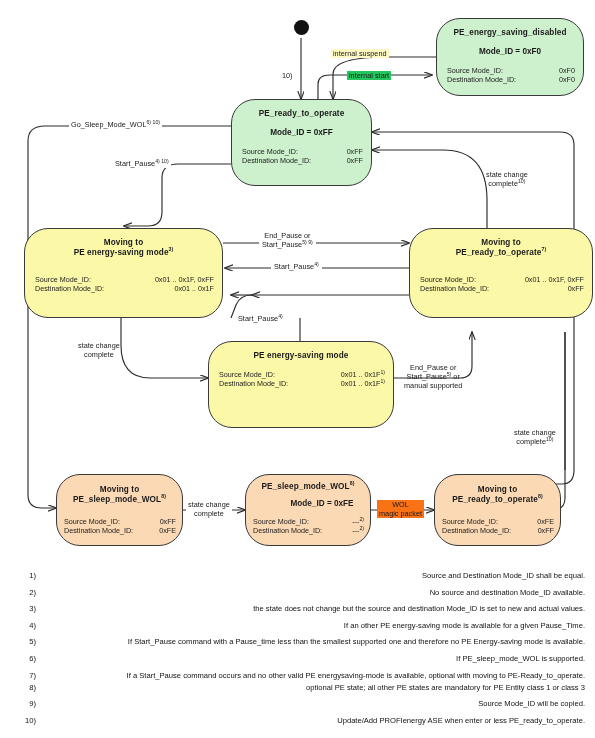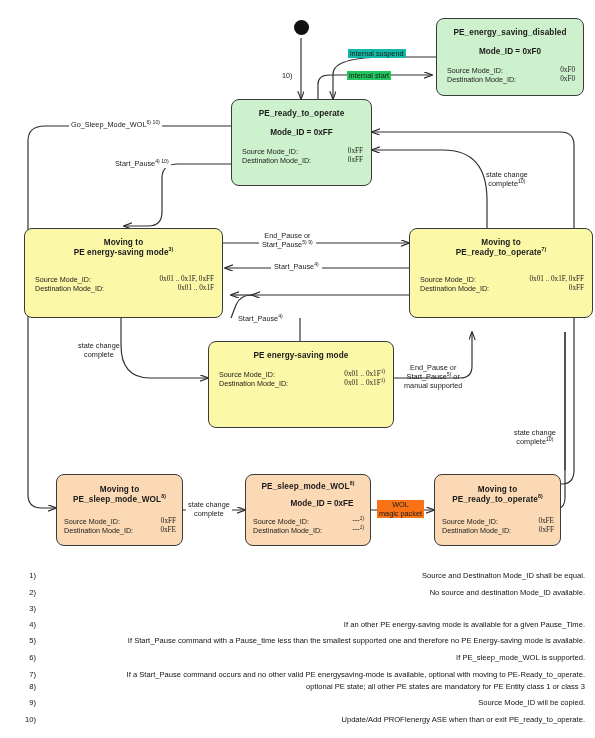--- a/index.html
+++ b/index.html
@@ -9,21 +9,21 @@
     font-family:"Liberation Sans", sans-serif;
     color:#1a1a1a;
     overflow:hidden;
     position:relative;
   }
   #diagram{position:absolute;left:0;top:0;width:595px;height:738px;}
   svg.layer{position:absolute;left:0;top:0;width:595px;height:738px;pointer-events:none;}
   .state-box{
     position:absolute;
     border:1.4px solid #3a3a3a;
-    border-radius:8px;
+    border-radius:24px;
     box-sizing:border-box;
     text-align:center;
   }
   .green{background:#cdf0cd;}
   .yellow{background:#fbf8a8;}
   .orange{background:#fbd9b4;}
   .sb-title{
     font-weight:bold;font-size:8.2px;line-height:10px;
     margin-top:9px;letter-spacing:0.1px;
   }
@@ -31,21 +31,21 @@
     font-weight:bold;font-size:8.2px;line-height:10px;margin-top:9px;
   }
   .sb-rows{
     margin-top:9px;
     font-size:7.2px;line-height:9.4px;
     text-align:center;
     padding-left:10px;padding-right:8px;
   }
   .sb-rows .r{display:flex;white-space:pre;}
   .sb-rows .k{}
-  .sb-rows .v{margin-left:auto;font-family:Liberation Serif, serif;}
+  .sb-rows .v{margin-left:auto;}
   sup{font-size:5.2px;vertical-align:super;line-height:0;}
   .lbl{
     position:absolute;
     font-size:7.3px;
     line-height:9px;
     color:#1a1a1a;
     white-space:nowrap;
     background:transparent;
     text-align:center;
   }
@@ -196,21 +196,21 @@
     <div class="sb-title" style="margin-top:10px;">
       <span>Moving to</span><br>
       <span>PE_ready_to_operate</span><sup>8)</sup>
     </div>
     <div class="sb-rows" style="margin-top:12px;padding-left:7px;padding-right:6px;">
       <div class="r"><span class="k">Source Mode_ID:</span><span class="v">0xFE</span></div>
       <div class="r"><span class="k">Destination Mode_ID:</span><span class="v">0xFF</span></div>
     </div>
   </div>
 
-  <div class="lbl" style="left:348px;top:49px;background:#14b8a6;padding:0 2px;">internal suspend</div>
+  <div class="lbl" style="left:331px;top:49px;background:#fef9c3;padding:0 2px;">internal suspend</div>
 
   <div class="lbl" style="left:347px;top:71px;background:#22c55e;padding:0 2px;">internal start</div>
 
   <div class="lbl" style="left:282px;top:71px;">10)</div>
 
   <div class="lbl" style="left:69px;top:120px;background:#fff;padding:0 2px;">
     <span>Go_Sleep_Mode_WOL</span><sup>6) 10)</sup>
   </div>
 
   <div class="lbl" style="left:113px;top:159px;background:#fff;padding:0 2px;">
@@ -270,20 +270,21 @@
     </div>
     <div class="fn">
       <div class="num">2)</div>
       <div class="txt">
         <div>No source and destination Mode_ID available.</div>
       </div>
     </div>
     <div class="fn">
       <div class="num">3)</div>
       <div class="txt">
+        <div>the state does not change but the source and destination Mode_ID is set to new and actual values.</div>
       </div>
     </div>
     <div class="fn">
       <div class="num">4)</div>
       <div class="txt">
         <div>If an other PE energy-saving mode is available for a given Pause_Time.</div>
       </div>
     </div>
     <div class="fn">
       <div class="num">5)</div>
@@ -311,18 +312,18 @@
     </div>
     <div class="fn">
       <div class="num">9)</div>
       <div class="txt">
         <div>Source Mode_ID will be copied.</div>
       </div>
     </div>
     <div class="fn">
       <div class="num">10)</div>
       <div class="txt">
-        <div>Update/Add PROFIenergy ASE when than or exit PE_ready_to_operate.</div>
+        <div>Update/Add PROFIenergy ASE when enter or less PE_ready_to_operate.</div>
       </div>
     </div>
   </div>
 
 </div>
 
 </body></html>

